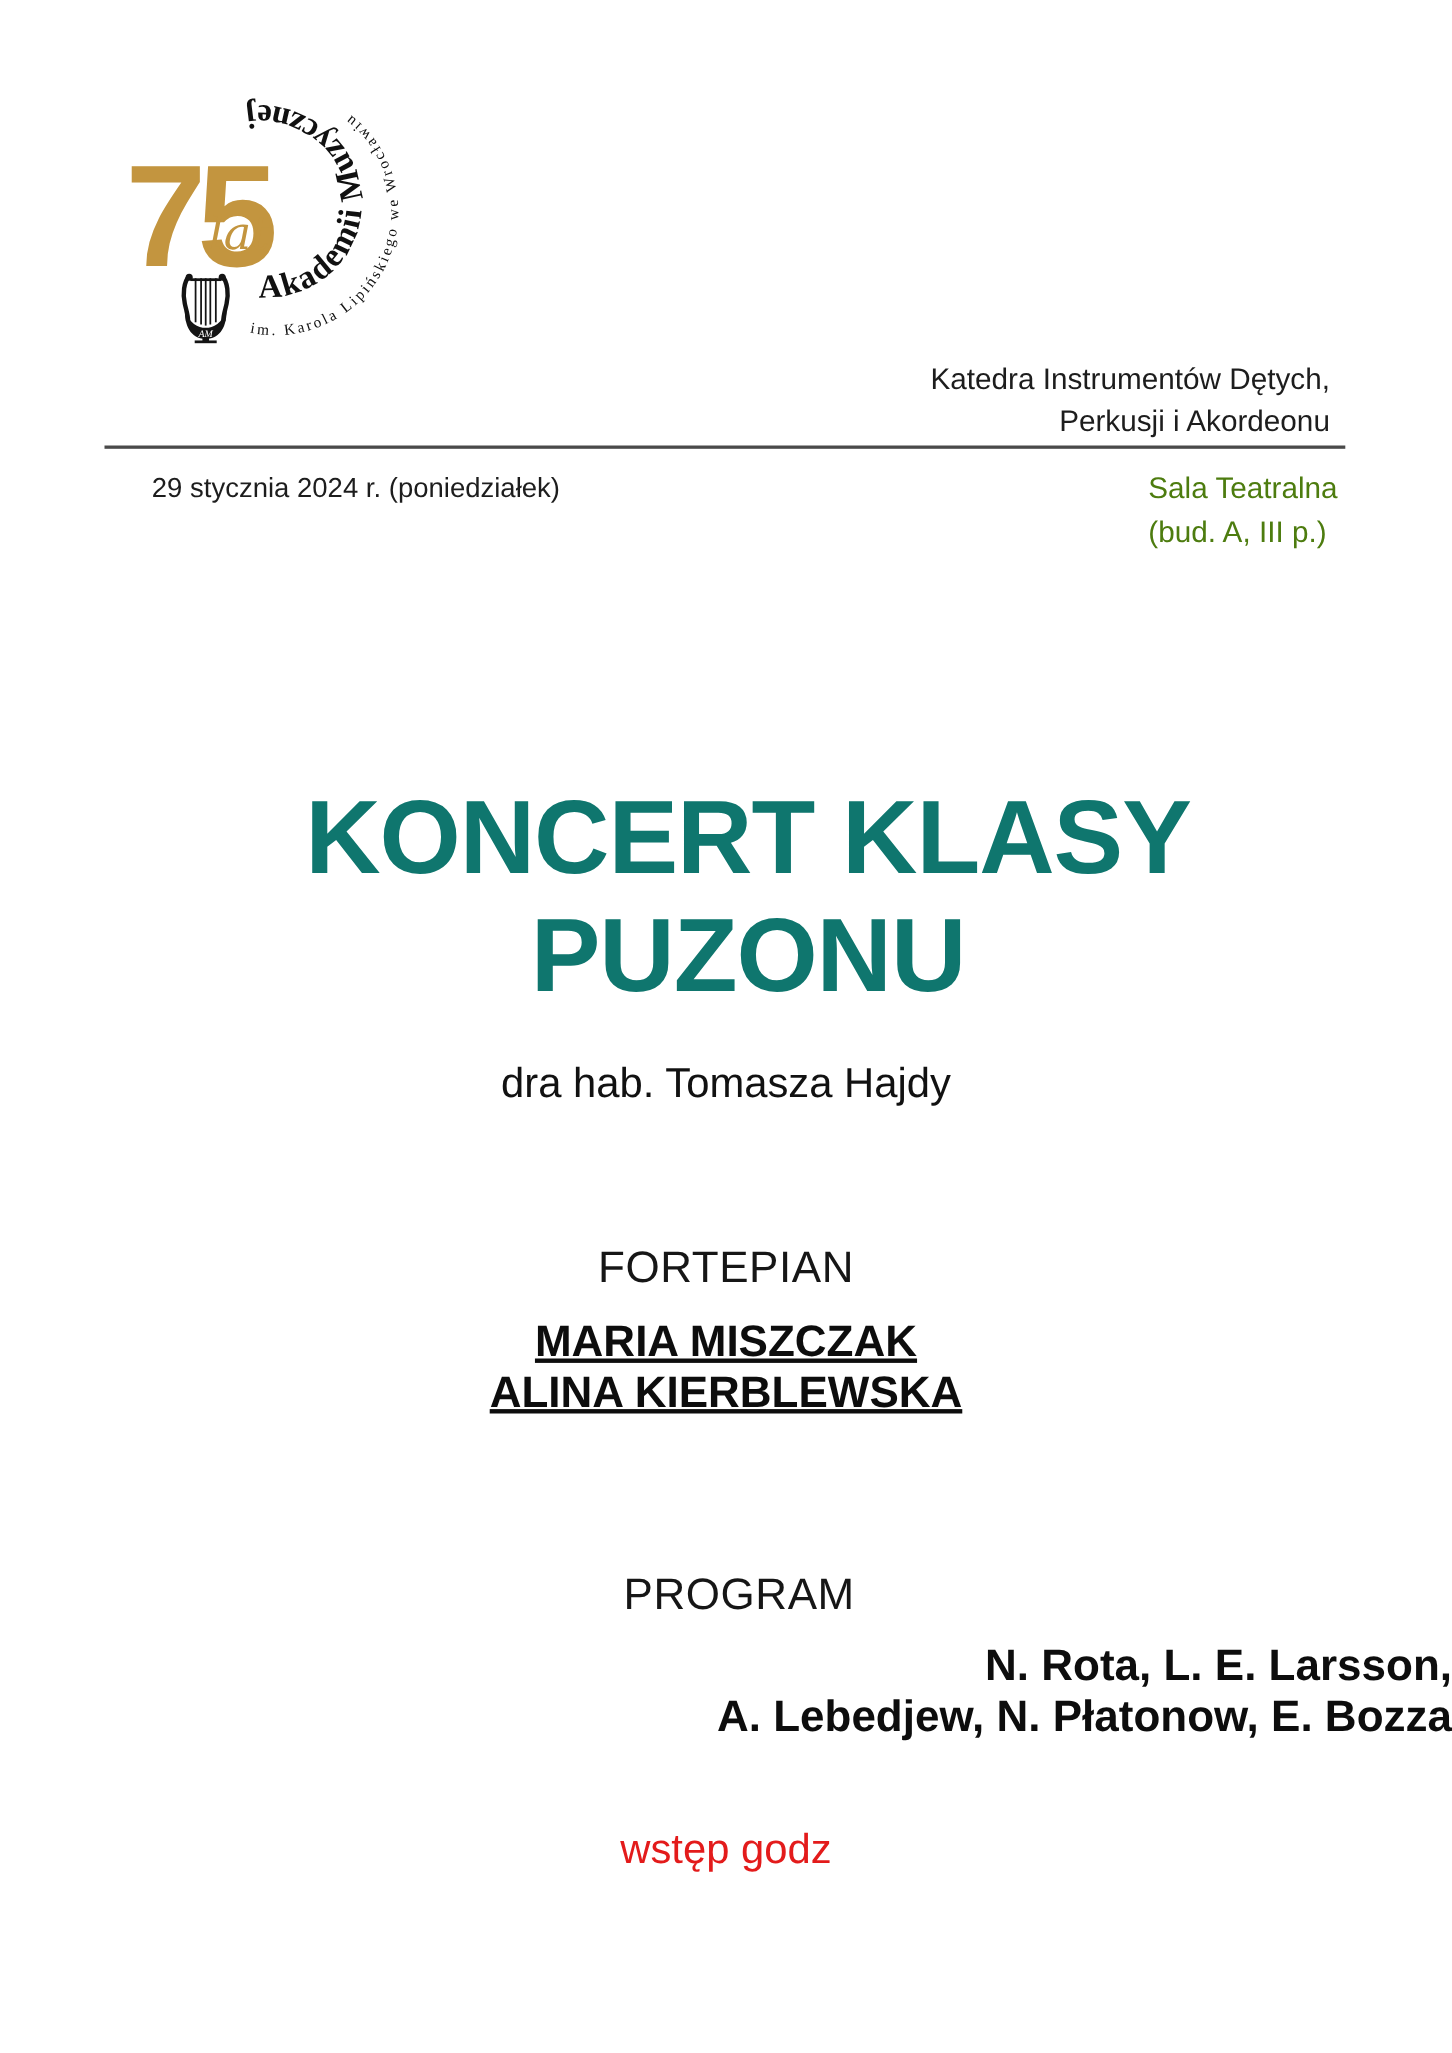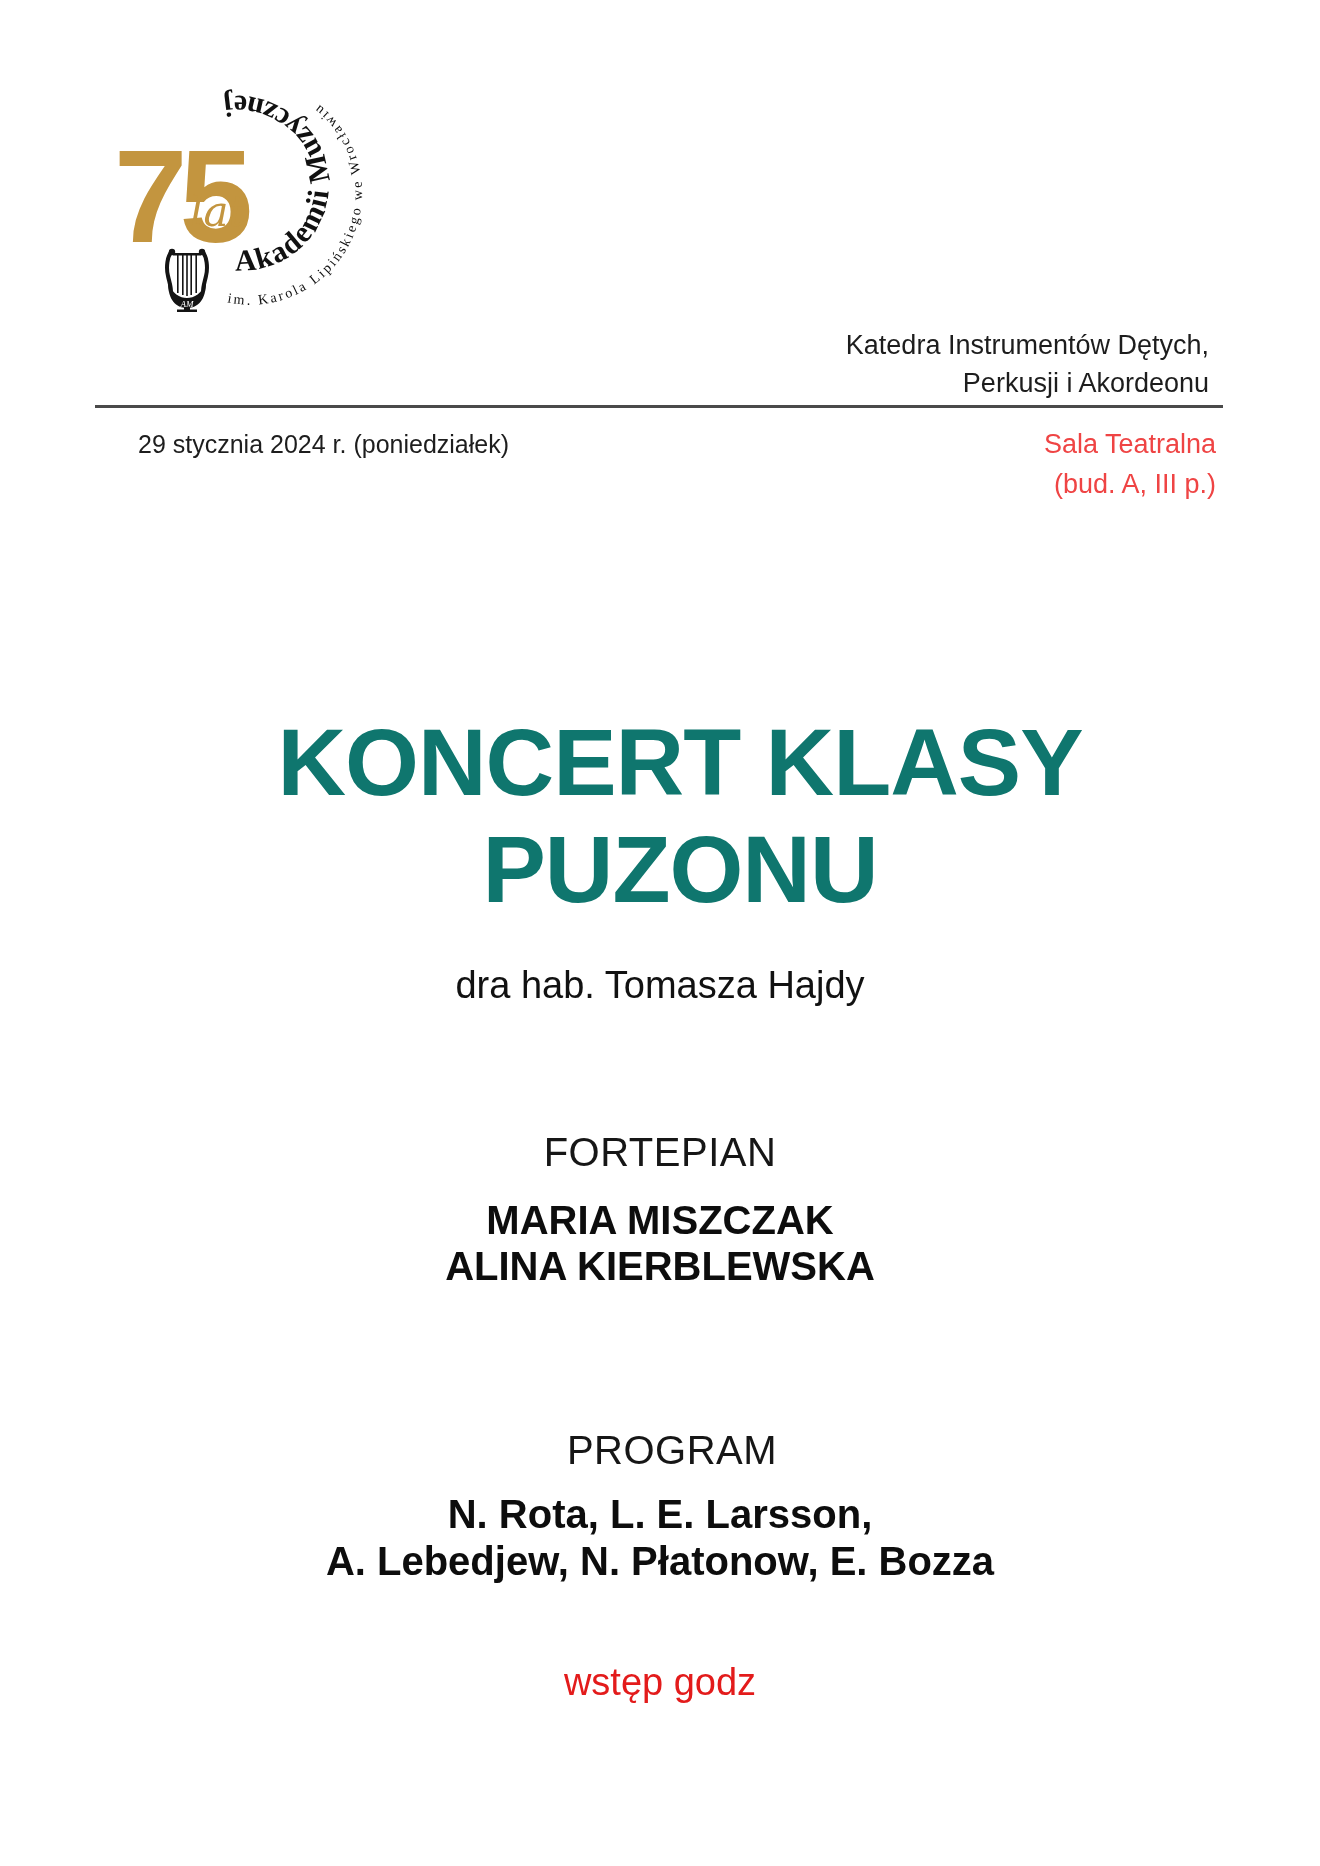--- a/index.html
+++ b/index.html
@@ -29,32 +29,32 @@
   .rule {
     position: absolute; top: 405px; left: 95px;
     width: 1128px; height: 3px; background: #4a4a4a;
   }
   .date-block {
     position: absolute; top: 424px; left: 138px;
     font-size: 25px; line-height: 40px; color: #1d1d1d;
   }
   .venue-block {
     position: absolute; top: 424px; right: 104px;
-    text-align: right; font-size: 27px; line-height: 40px; color: #ef4444;
+    text-align: left; font-size: 27px; line-height: 40px; color: #4d7c0f;
   }
   .title {
     top: 709px; font-size: 95px; font-weight: bold;
     line-height: 107px; letter-spacing: -1px; color: #0f766e; padding-left: 20px;
   }
   .subtitle { top: 962px; font-size: 38px; line-height: 46px; color: #111; }
   .midlabel { font-size: 40px; line-height: 46px; letter-spacing: 0.5px; color: #161616; }
   .fortepian { top: 1129px; }
-  .names { top: 1197px; font-size: 40px; font-weight: bold; line-height: 46px; color: #0d0d0d; }
+  .names { top: 1197px; font-size: 40px; font-weight: bold; line-height: 46px; color: #0d0d0d; text-decoration: underline; }
   .program-label { top: 1427px; margin-left: 12px; }
-  .program-names { top: 1491px; font-size: 40px; font-weight: bold; line-height: 47px; color: #0d0d0d; }
+  .program-names { top: 1491px; font-size: 40px; font-weight: bold; line-height: 47px; color: #0d0d0d; text-align: right; }
   .admission { top: 1660px; font-size: 38px; line-height: 44px; color: #e31b1b; }
 </style>
 </head>
 <body>
 
 <div class="page">
 
   <div class="logo-wrap">
     <svg viewBox="0 0 280 250" width="280" height="250">
       <defs>

